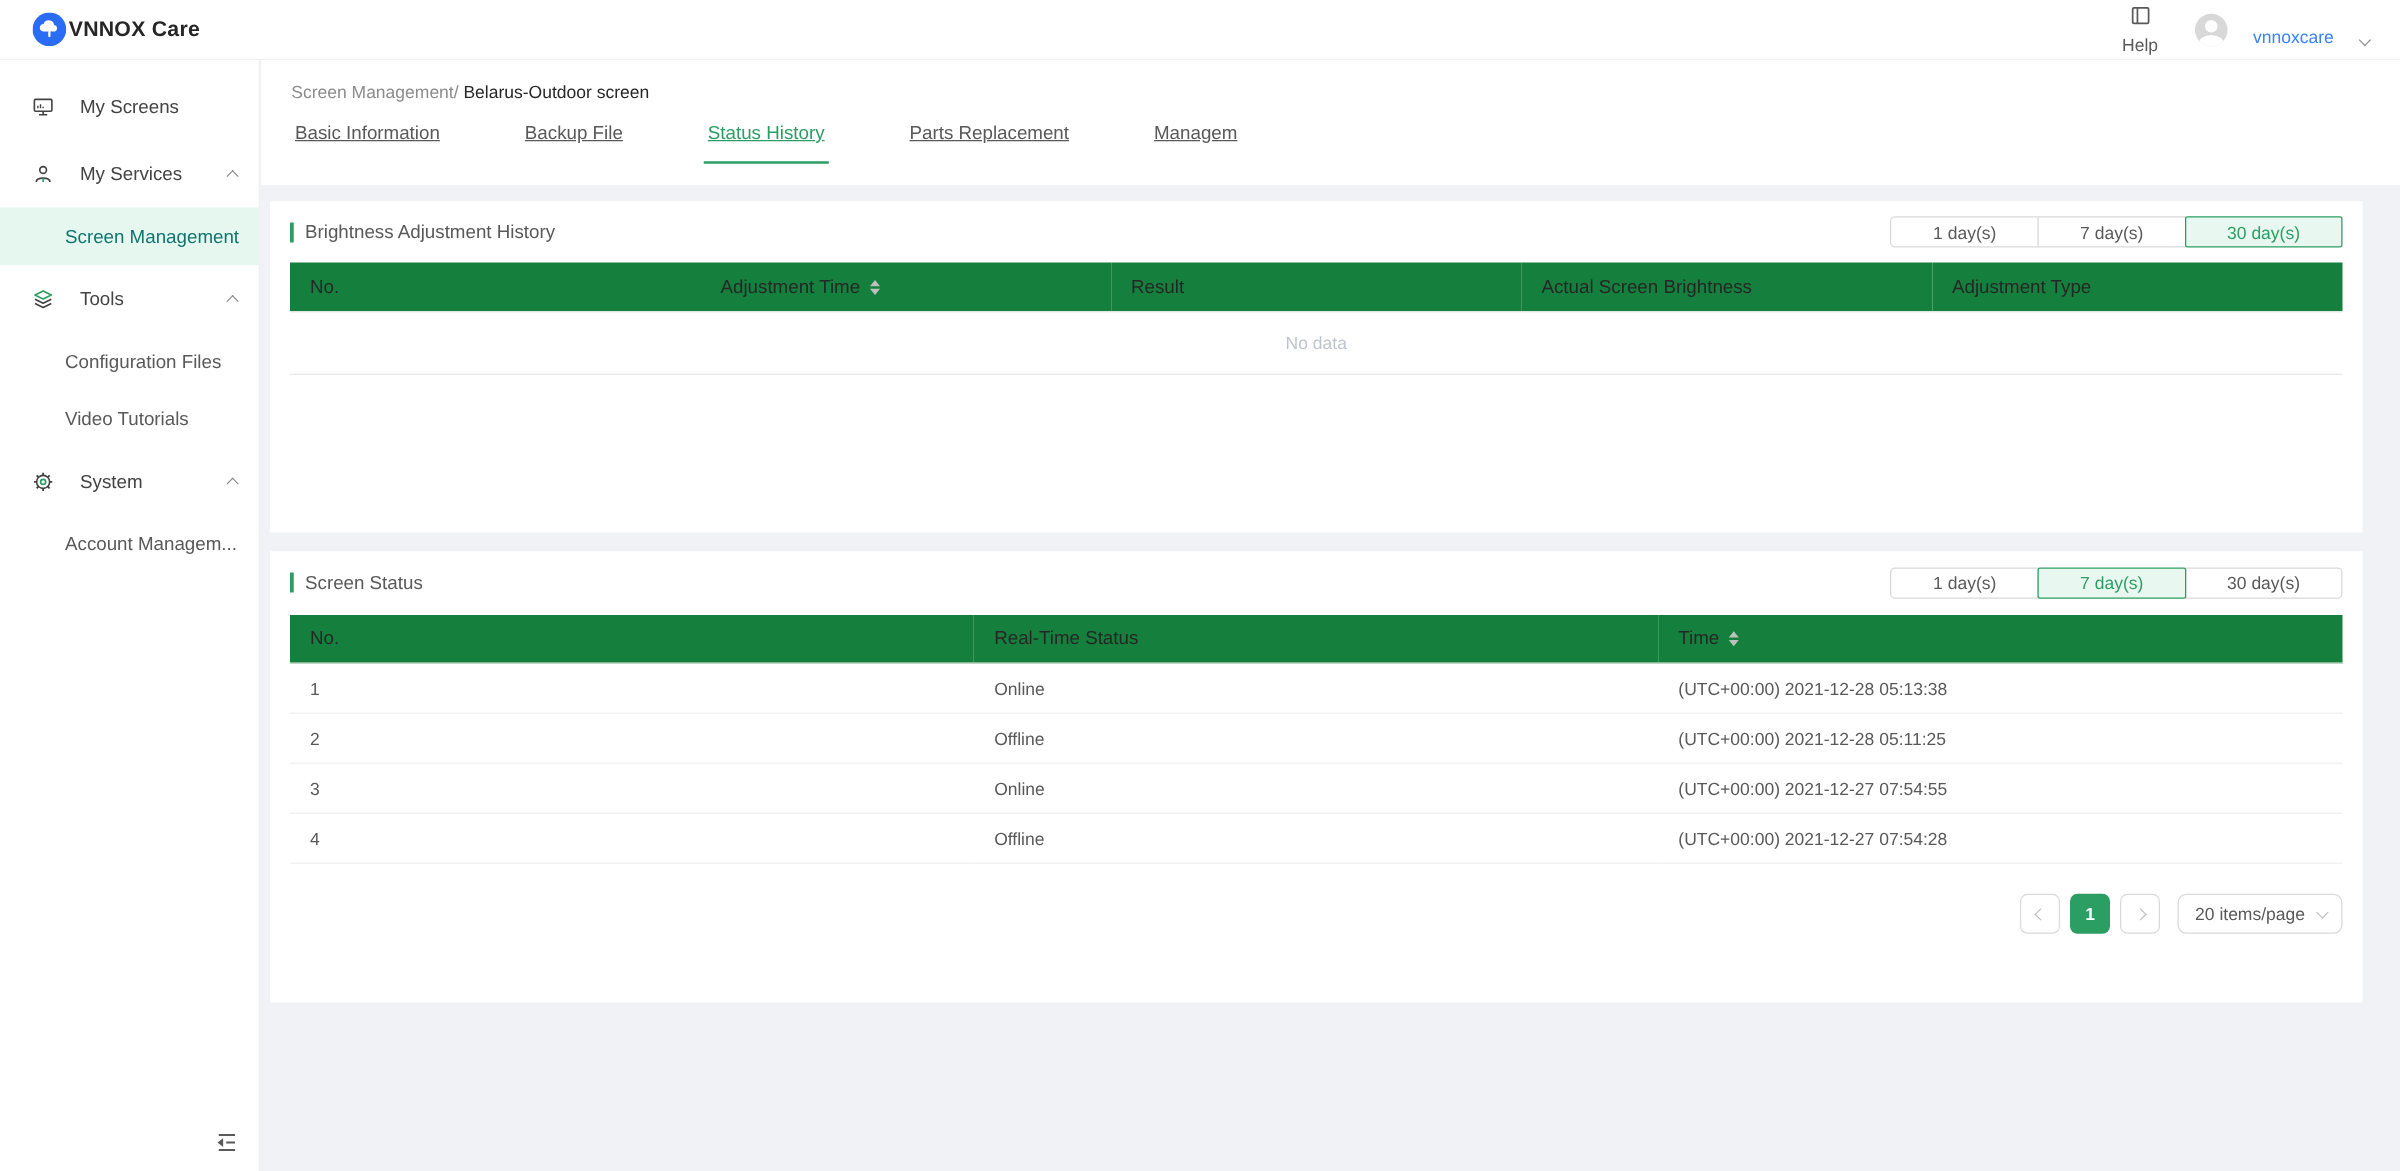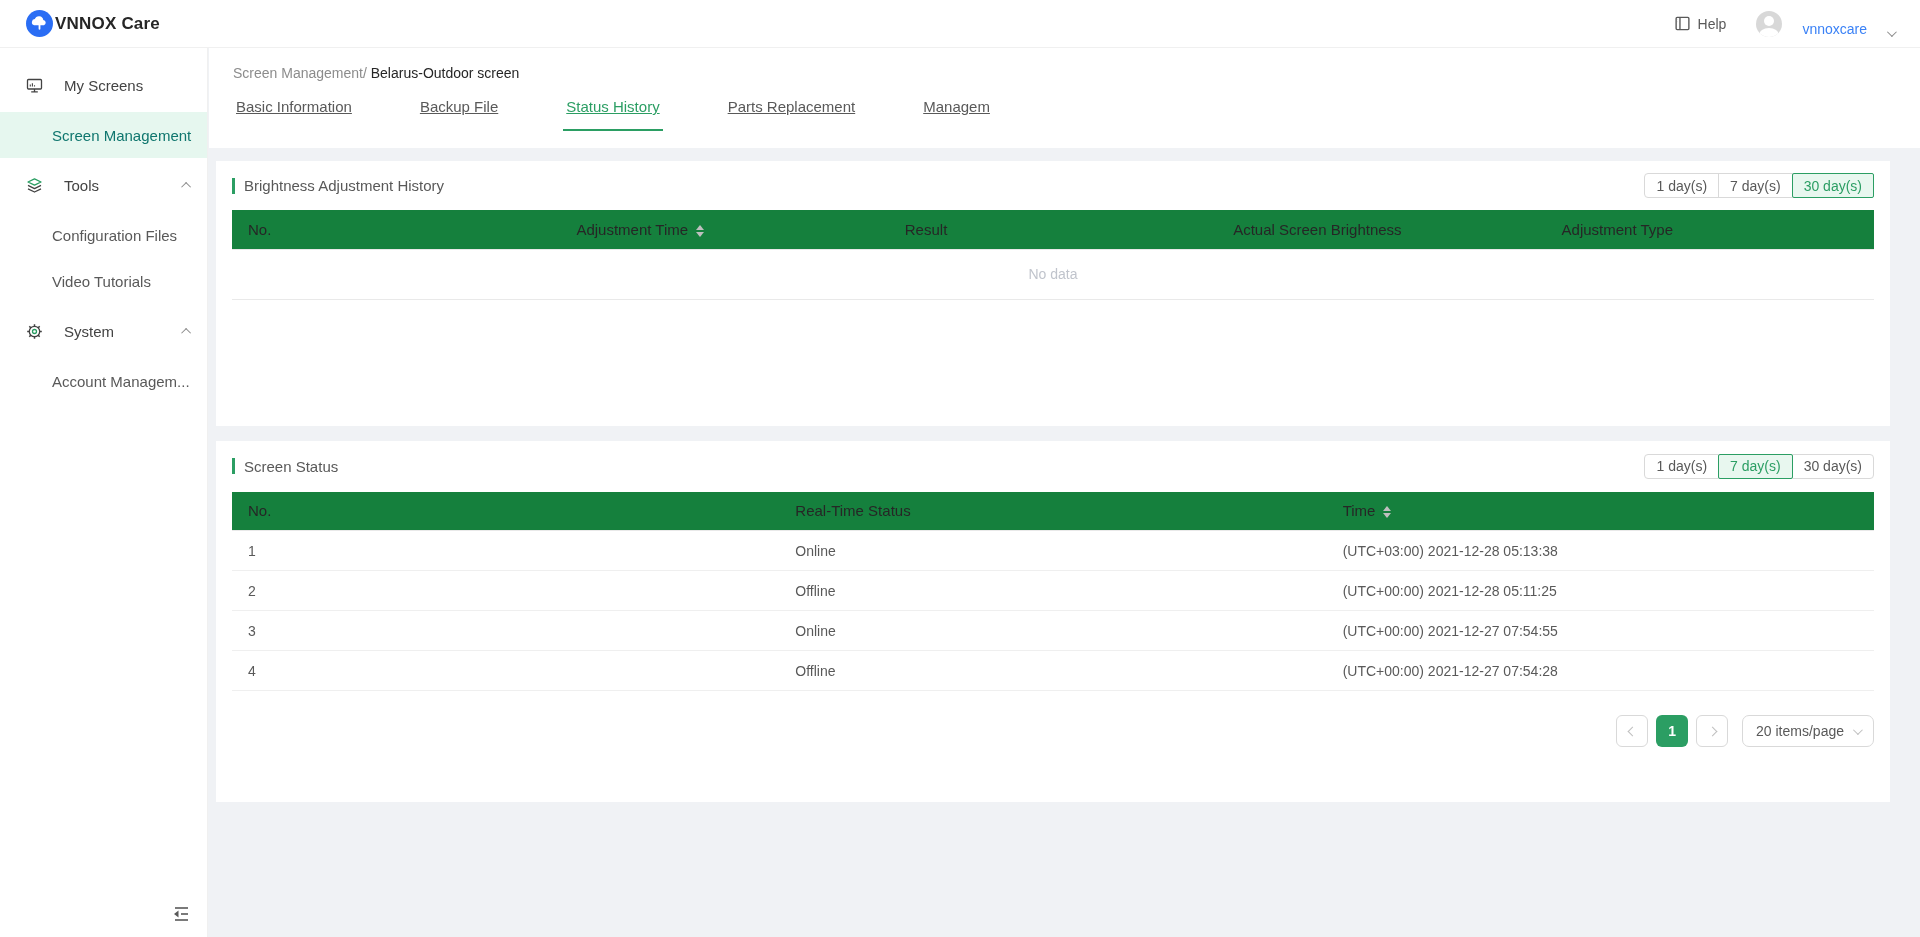--- a/index.html
+++ b/index.html
@@ -6,21 +6,21 @@
   html,body { width:1920px; height:937px; overflow:hidden;
     font-family:"Liberation Sans", sans-serif; background:#f0f2f5; color:#595959; }
 
   
   .header { position:absolute; top:0; left:0; width:1920px; height:48px; background:#fff;
     border-bottom:1px solid #f0f0f0; display:flex; align-items:center; justify-content:space-between;
     padding:0 26px; z-index:10; }
   .brand { display:flex; align-items:center; gap:2px; }
   .brand-name { font-size:17px; font-weight:bold; color:#262626; letter-spacing:.2px; }
   .header-right { display:flex; align-items:center; gap:30px; }
-  .help { display:flex; align-items:center; gap:7px; font-size:14px; color:#595959; cursor:pointer; }
+  .help { display:flex; align-items:center; gap:7px; font-size:14px; color:#595959; cursor:pointer;flex-direction:column; }
   .user { display:flex; align-items:flex-end; gap:20px; font-size:14px; color:#3b82f6; cursor:pointer; }
   .avatar { width:26px; height:26px; border-radius:50%; background:#d8d8d8; position:relative; overflow:hidden; }
   .avatar:before { content:""; position:absolute; top:5px; left:8px; width:10px; height:10px; border-radius:50%; background:#fff; }
   .avatar:after  { content:""; position:absolute; top:17px; left:3px; width:20px; height:14px; border-radius:50%; background:#fff; }
 
   .chev { display:inline-block; width:7px; height:7px; border-right:1.4px solid #8c8c8c;
     border-bottom:1.4px solid #8c8c8c; }
   .chev.down { transform:rotate(45deg) translateY(-2px); }
   .chev.up { transform:rotate(-135deg) translateY(-2px); }
   .chev.left { transform:rotate(135deg); border-color:#bfbfbf; }
@@ -47,21 +47,21 @@
   .tab { margin-right:62px; padding:0 3px 14px 3px; font-size:15px; color:#595959; cursor:pointer;
     border-bottom:2px solid transparent;text-decoration:underline; }
   .tab.active { color:#2b9e63; border-bottom-color:#2b9e63; }
 
   .card { background:#fff; margin:13px 30px 0 7px; padding:0 16px; }
   .card-head { height:49px; display:flex; align-items:center; justify-content:space-between; }
   .sec-title { display:flex; align-items:center; gap:9px; font-size:15px; color:#595959; }
   .green-bar { width:3px; height:16px; background:#2b9e63; }
 
   .range-group { display:flex; }
-  .range-btn { height:25px; padding:0 11px; display:flex; align-items:center; background:#fff;
+  .range-btn { height:25px; padding:0 33px; display:flex; align-items:center; background:#fff;
     border:1px solid #d9d9d9; margin-left:-1px; font-size:14px; color:#595959; cursor:pointer; position:relative; }
   .range-btn:first-child { border-radius:4px 0 0 4px; margin-left:0; }
   .range-btn:last-child { border-radius:0 4px 4px 0; }
   .range-btn.selected { background:#e8f7ef; border-color:#2b9e63; color:#2b9e63; z-index:2; border-radius:2px; }
 
   table.grid { width:100%; border-collapse:collapse; table-layout:fixed; }
   .grid th { background:#15803d; height:39px; text-align:left; padding:0 16px; font-size:15px;
     font-weight:normal; color:#262626; border-bottom:1px solid #e9e9e9; }
   .grid td { height:40px; padding:0 16px; font-size:14px; color:#595959; border-bottom:1px solid #efefef; }
   .empty-row { height:50px; display:flex; align-items:center; justify-content:center;
@@ -122,20 +122,31 @@
     <span class="side-icon">
       <svg width="17" height="17" viewBox="0 0 17 17" fill="none" stroke="#434343" stroke-width="1.3">
         <rect x="1.5" y="2.5" width="14" height="9.5" rx="1"></rect>
         <path d="M4.3 9.5 v-2 M6.4 9.5 v-3.2 M8.5 9.5 v-1.2" stroke-width="1.1"></path>
         <path d="M8.5 12 v2.2 M5.2 14.8 h6.6"></path>
       </svg>
     </span>
     <span>My Screens</span>
   </div>
 
+  <div class="side-item">
+    <span class="side-icon">
+      <svg width="17" height="17" viewBox="0 0 17 17" fill="none" stroke-width="1.3">
+        <circle cx="8.5" cy="5" r="2.7" stroke="#434343"></circle>
+        <path d="M3 14.5 c0-4 11-4 11 0" stroke="#434343"></path>
+        <path d="M8.5 11.5 v3" stroke="#2b9e63"></path>
+      </svg>
+    </span>
+    <span>My Services</span>
+    <span class="arrow chev up"></span>
+  </div>
 
   <div class="side-item side-sub active">
     <span>Screen Management</span>
   </div>
 
   <div class="side-item">
     <span class="side-icon">
       <svg width="17" height="17" viewBox="0 0 17 17" fill="none" stroke-width="1.3" stroke-linejoin="round">
         <path d="M8.5 1.8 L15 5 L8.5 8.2 L2 5 Z" stroke="#2b9e63"></path>
         <path d="M2 8.4 L8.5 11.6 L15 8.4" stroke="#434343"></path>
@@ -256,21 +267,21 @@
                 <i class="caret up"></i>
                 <i class="caret dn"></i>
               </span>
           </th>
         </tr>
       </thead>
       <tbody>
         <tr>
           <td>1</td>
           <td>Online</td>
-          <td>(UTC+03:00) 2021-12-28 05:13:38</td>
+          <td>(UTC+00:00) 2021-12-28 05:13:38</td>
         </tr>
         <tr>
           <td>2</td>
           <td>Offline</td>
           <td>(UTC+00:00) 2021-12-28 05:11:25</td>
         </tr>
         <tr>
           <td>3</td>
           <td>Online</td>
           <td>(UTC+00:00) 2021-12-27 07:54:55</td>

